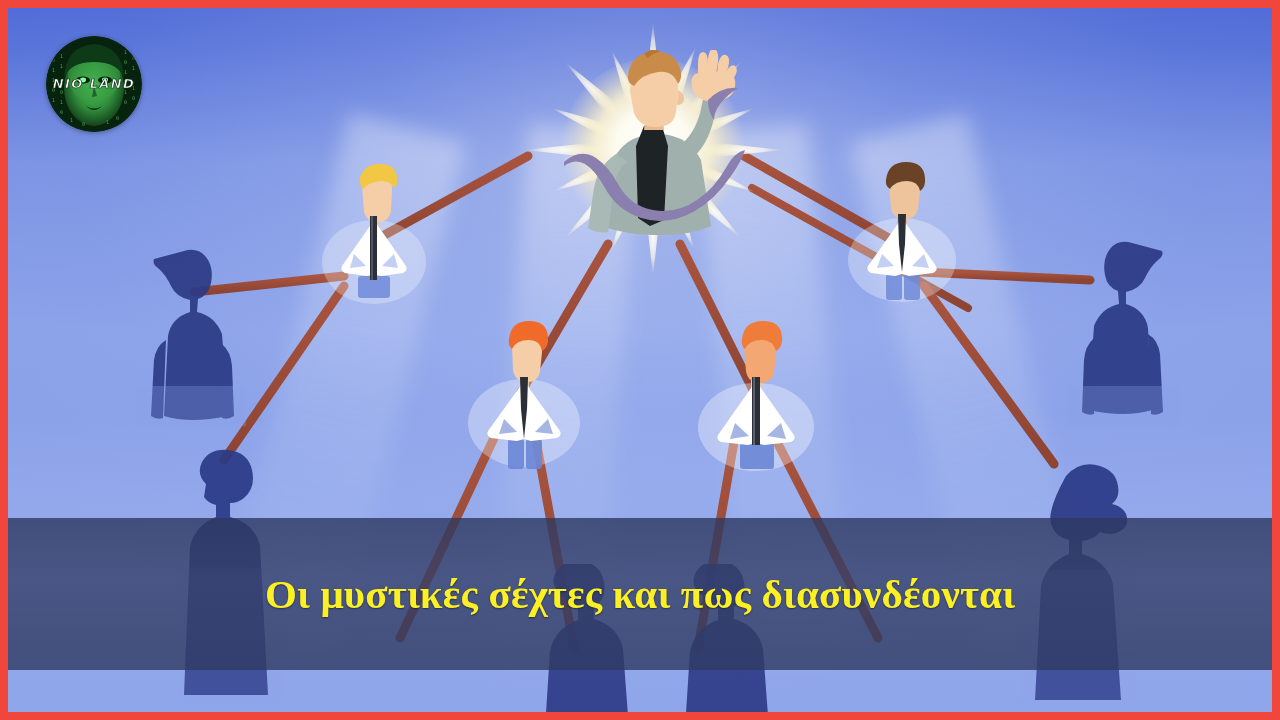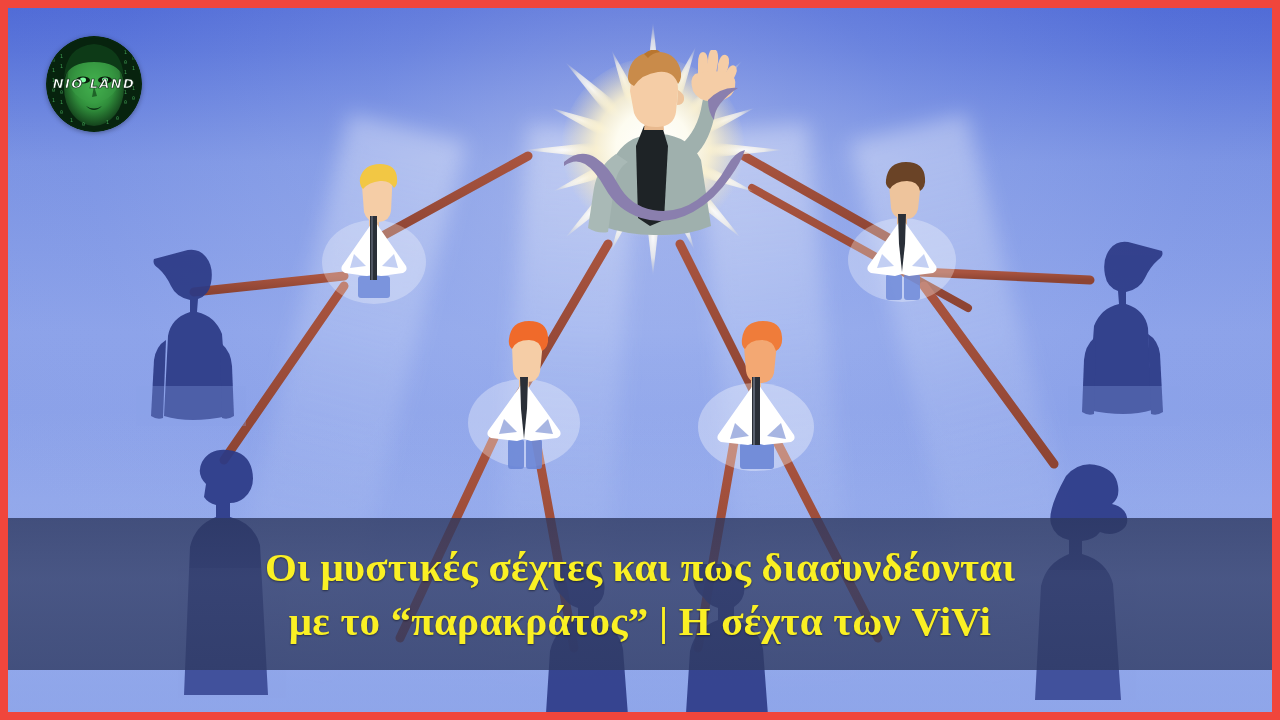--- a/index.html
+++ b/index.html
@@ -511,17 +511,16 @@
           </g>
 
           <text x="48" y="52" text-anchor="middle" font-family="'DejaVu Sans', sans-serif" font-size="13" font-weight="bold" font-style="italic" letter-spacing="1.4" fill="#ffffff" stroke="#0a2c12" stroke-width="0.7">NIO LAND</text>
         </g>
         <circle cx="48" cy="48" r="47" fill="none" stroke="#0a2a10" stroke-width="2" opacity="0.5"></circle>
       </svg>
     </div>
 
     <div class="caption-bar">
       <div class="caption-line">Οι μυστικές σέχτες και πως διασυνδέονται</div>
-      <div class="caption-line">με το “παρακράτος” | Η σέχτα των ViVi</div>
     </div>
 
   </div>
 </div>
 
 </body></html>

